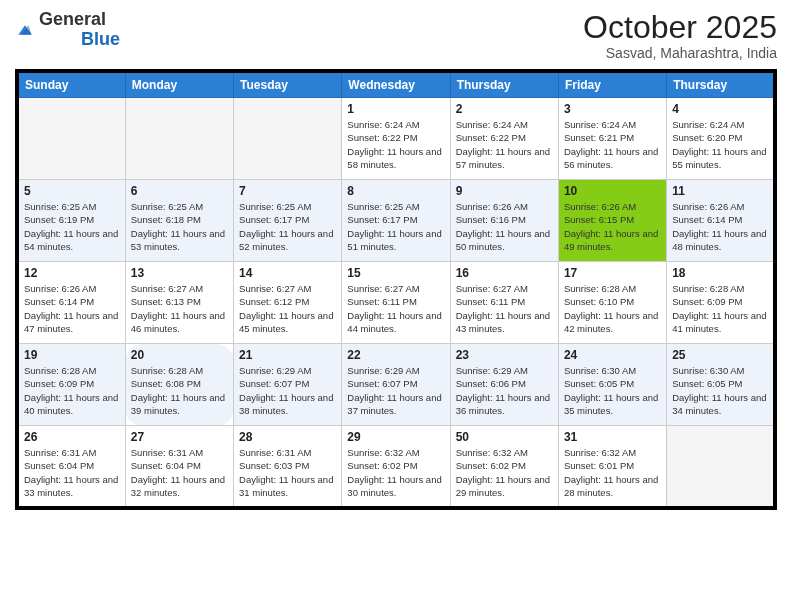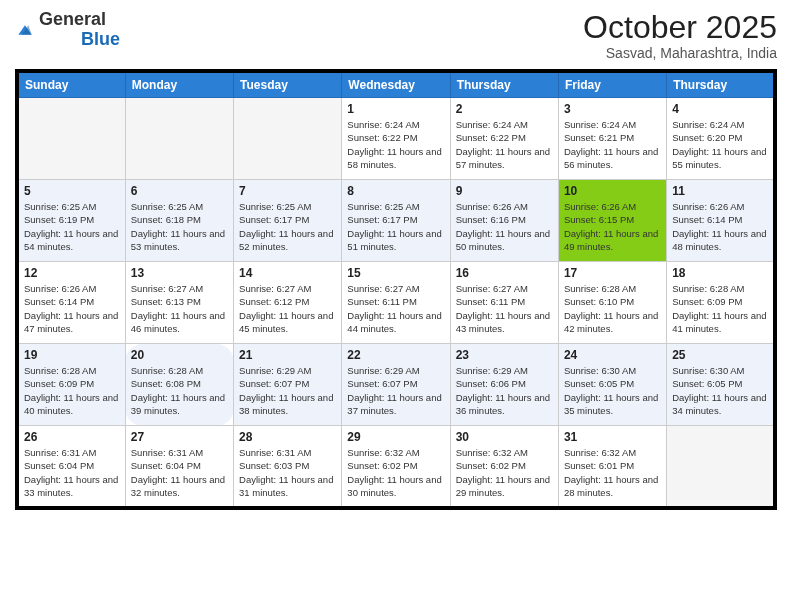--- a/index.html
+++ b/index.html
@@ -253,21 +253,21 @@
           </td>
           <td style="background: rgb(255, 255, 255);">
             <span class="day-num">28</span>
             <div class="day-info">Sunrise: 6:31 AM<br>Sunset: 6:03 PM<br>Daylight: 11 hours and 31 minutes.</div>
           </td>
           <td style="background: rgb(255, 255, 255);">
             <span class="day-num">29</span>
             <div class="day-info">Sunrise: 6:32 AM<br>Sunset: 6:02 PM<br>Daylight: 11 hours and 30 minutes.</div>
           </td>
           <td style="background: rgb(255, 255, 255);">
-            <span class="day-num">30</span>
+            <span class="day-num">50</span>
             <div class="day-info">Sunrise: 6:32 AM<br>Sunset: 6:02 PM<br>Daylight: 11 hours and 29 minutes.</div>
           </td>
           <td style="background: rgb(255, 255, 255);">
             <span class="day-num">31</span>
             <div class="day-info">Sunrise: 6:32 AM<br>Sunset: 6:01 PM<br>Daylight: 11 hours and 28 minutes.</div>
           </td>
           <td class="empty"></td>
         </tr>
       </tbody>
   </table>

